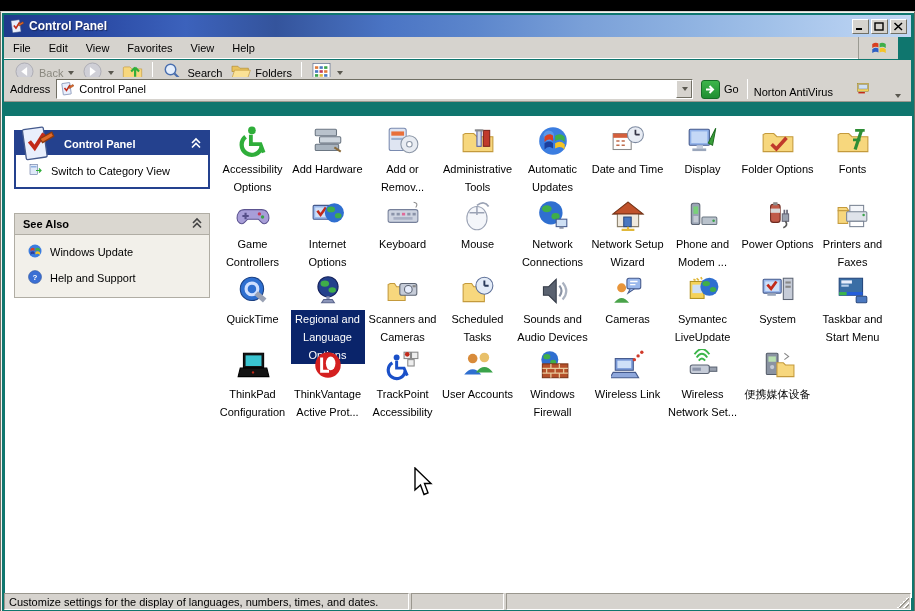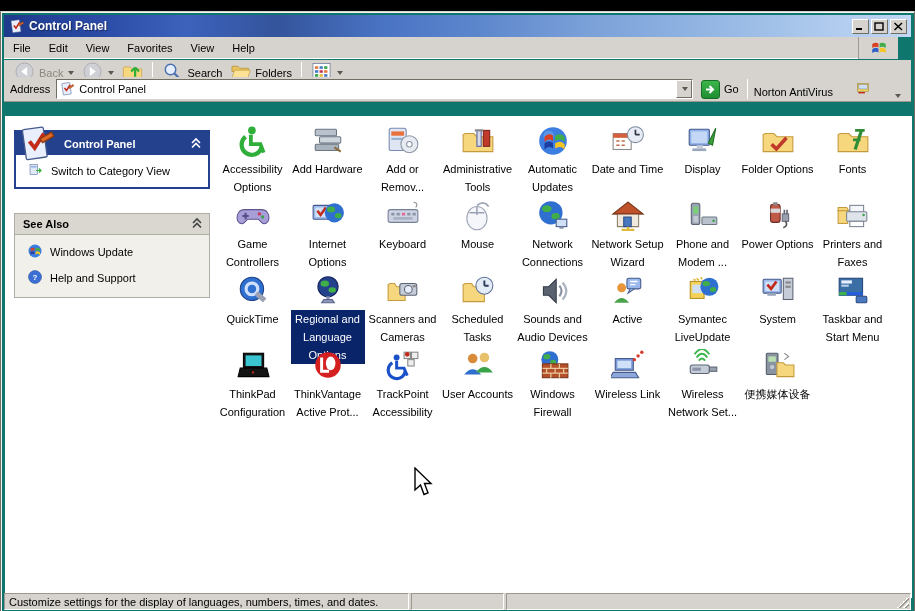--- a/index.html
+++ b/index.html
@@ -504,21 +504,21 @@
           <div class="tlabel">Sounds and Audio Devices</div>
         </div>
         <div class="tile">
           <div class="ticon"><svg viewBox="0 0 32 32">
               <circle cx="10" cy="13" r="4.2" fill="#e8953a"></circle>
               <path d="M3 27 q7 -9 14 0 z" fill="#4aa34a"></path>
               <rect x="15" y="4" width="13" height="10" rx="2" fill="#9ab8ec" stroke="#44598c"></rect>
               <path d="M18 14 l-2 4 6 -4" fill="#9ab8ec" stroke="#44598c"></path>
               <path d="M18 7 h7 M18 10 h5" stroke="#fff" stroke-width="1.4"></path>
             </svg></div>
-          <div class="tlabel">Active</div>
+          <div class="tlabel">Cameras</div>
         </div>
         <div class="tile">
           <div class="ticon"><svg viewBox="0 0 32 32">
               <rect x="4" y="7" width="13" height="16" fill="#f4d259" stroke="#b09020"></rect>
               <rect x="6" y="10" width="9" height="8" fill="#cfe0f4"></rect>
               <circle cx="22" cy="12" r="8.5" fill="#2f6fd0"></circle>
               <ellipse cx="19.025" cy="9.025" rx="3.57" ry="2.55" fill="#3fae49"></ellipse>
               <ellipse cx="25.4" cy="14.55" rx="2.9749999999999996" ry="2.3800000000000003" fill="#3fae49"></ellipse>
               <path d="M10 4 l2 2 M14 3 l1 2 M7 5 l2 1" stroke="#e0b83a" stroke-width="1.6"></path>
             </svg></div>

